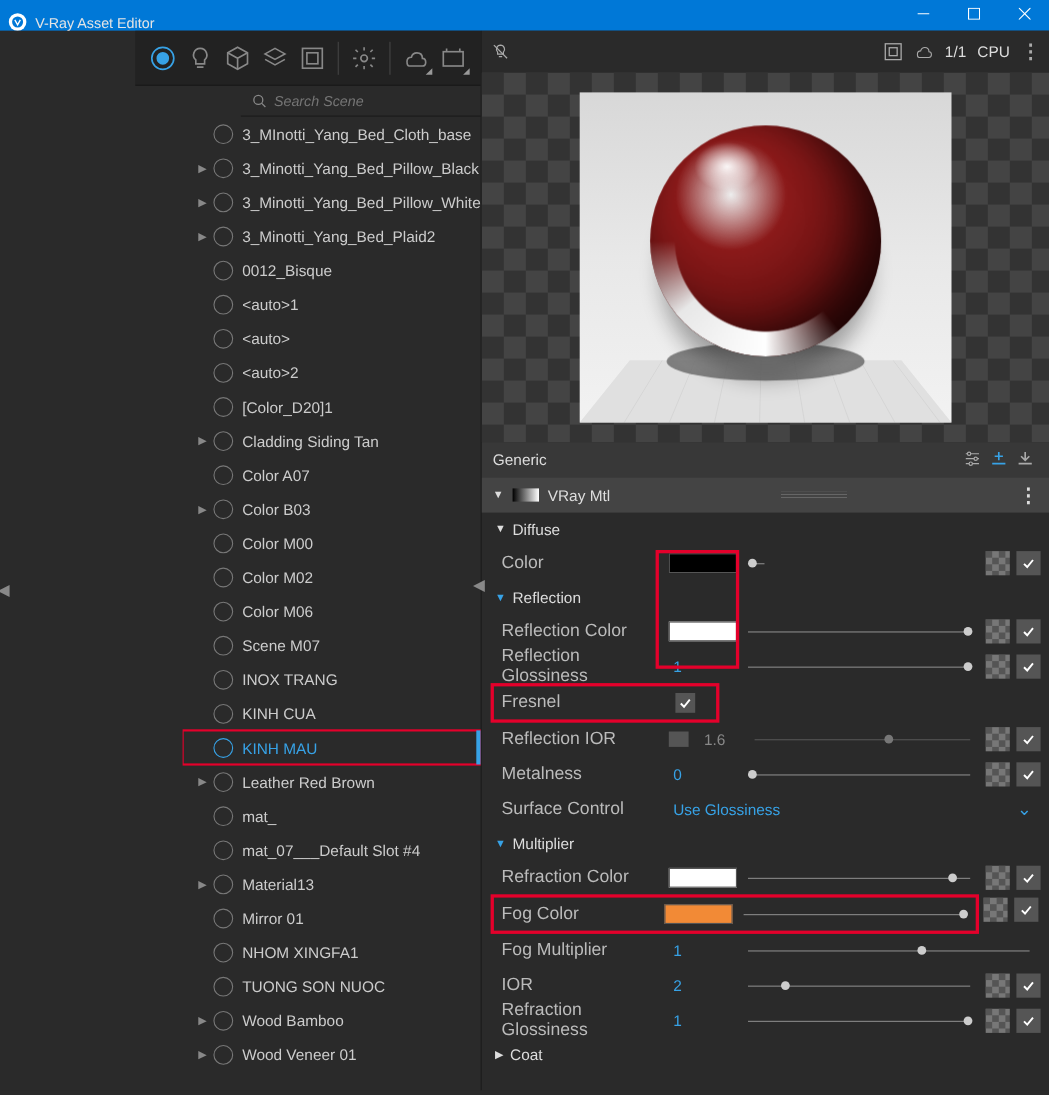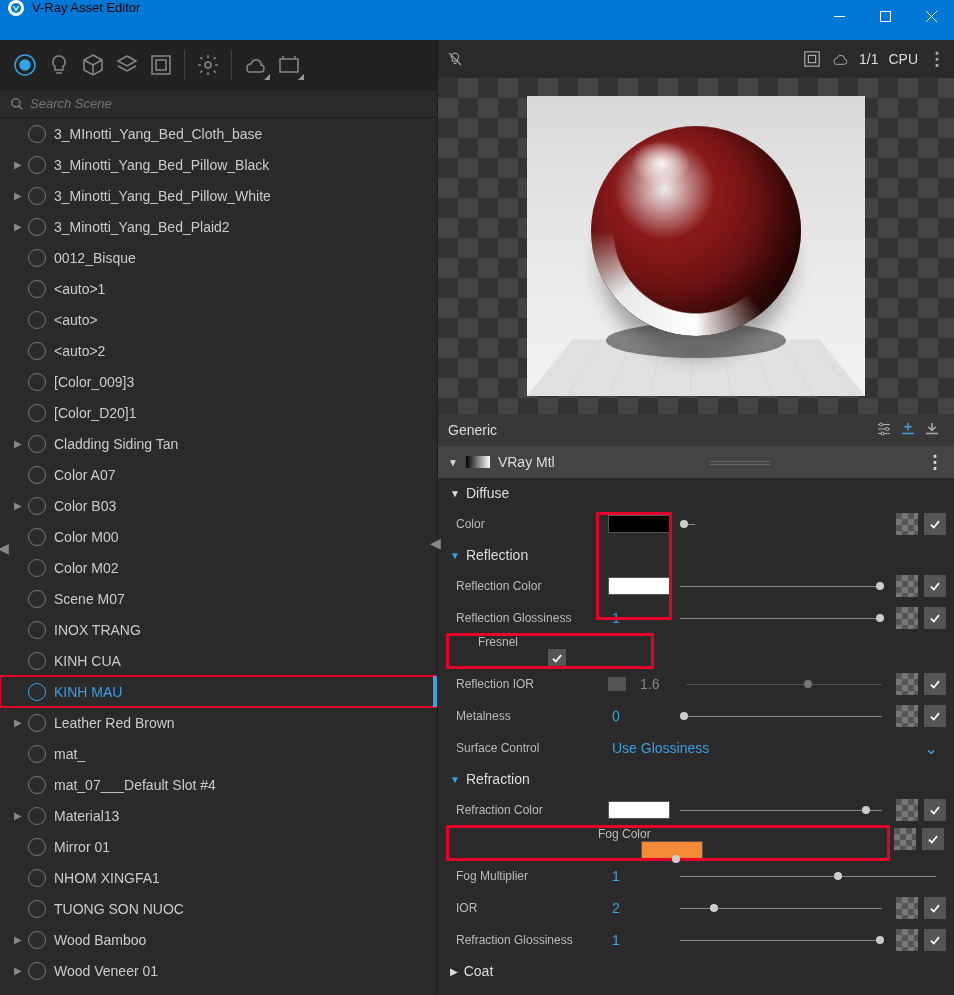--- a/index.html
+++ b/index.html
@@ -1,28 +1,28 @@
 <!DOCTYPE html>
 <html><head>
 <meta charset="utf-8">
 <style>
 * { margin: 0; padding: 0; box-sizing: border-box; font-family: 'Segoe UI', Arial, sans-serif; }
 body { width: 954px; height: 995px; background: #2a2a2a; overflow: hidden; }
 
-.titlebar { height: 40px; background: #0078d7; display: flex; align-items: flex-start; color: #000000; }
+.titlebar { height: 28px; background: #0078d7; display: flex; align-items: flex-end; color: #e5e5e5; }
 .titlebar .icon { width: 16px; height: 16px; margin: 0 8px; background: #fff; border-radius: 50%; display: flex; align-items: center; justify-content: center; }
 .titlebar .icon svg { width: 12px; height: 12px; }
 .titlebar .title { flex: 1; font-size: 13px; }
 .titlebar .winbtns { display: flex; }
 .titlebar .winbtn { width: 46px; height: 32px; display: flex; align-items: center; justify-content: center; color: #fff; }
 .titlebar .winbtn svg { width: 11px; height: 11px; }
 
 .main { display: flex; height: calc(100% - 32px); }
 
-.left { width: 438px; background: #2a2a2a; display: flex; flex-direction: column; border-right: 1px solid #1a1a1a; position: relative; }
+.left { width: 438px; background: #2a2a2a; display: flex; flex-direction: column; border-right: 1px solid #1a1a1a; position: relative; align-items: flex-end; }
 .left-toolbar { height: 50px; background: #222; display: flex; align-items: center; padding: 0 8px; border-bottom: 1px solid #1a1a1a; }
 .tb-icon { width: 34px; height: 34px; display: flex; align-items: center; justify-content: center; color: #888; position: relative; }
 .tb-icon.active { color: #37a2e6; }
 .tb-icon.active .hexring { stroke: #37a2e6; }
 .tb-sep { width: 1px; height: 30px; background: #444; margin: 0 6px; }
 .tb-icon svg { width: 24px; height: 24px; }
 .tb-corner { position: absolute; bottom: 2px; right: 2px; width: 0; height: 0; border-right: 6px solid #999; border-top: 6px solid transparent; }
 
 .search { padding: 6px 10px; border-bottom: 1px solid #1a1a1a; display: flex; align-items: center; }
 .search svg { width: 14px; height: 14px; color: #888; margin-right: 6px; }
@@ -71,35 +71,35 @@
 .props { flex: 1; overflow-y: auto; padding: 0 8px 0 6px; }
 .props::-webkit-scrollbar { width: 10px; }
 .props::-webkit-scrollbar-track { background: #222; }
 .props::-webkit-scrollbar-thumb { background: #666; }
 
 .section-hdr { display: flex; align-items: center; height: 30px; color: #ddd; font-size: 14px; padding-left: 6px; }
 .section-hdr .tri { font-size: 10px; margin-right: 6px; }
 .section-hdr.blue .tri { color: #37a2e6; }
 
 .prop-row { display: flex; align-items: center; height: 32px; padding-left: 12px; }
-.prop-label { width: 152px; color: #bbb; font-size: 12px; }
+.prop-label { width: 152px; color: #bbb; font-size: 16px; }
 .prop-swatch { width: 62px; height: 18px; border: 1px solid #555; flex-shrink: 0; }
 .prop-value { width: 62px; color: #37a2e6; font-size: 14px; text-align: left; padding-left: 4px; }
 .prop-value.gray { color: #888; }
 .prop-slider { flex: 1; margin: 0 10px; position: relative; height: 18px; display: flex; align-items: center; }
 .slider-track { height: 1px; background: #888; width: 100%; position: relative; }
 .slider-thumb { position: absolute; width: 8px; height: 8px; background: #ccc; border-radius: 50%; top: -4px; }
 .prop-tex { width: 22px; height: 22px; background: conic-gradient(#777 0 25%, #555 0 50%, #777 0 75%, #555 0); background-size: 12px 12px; margin-left: 4px; flex-shrink: 0; }
 .prop-check { width: 22px; height: 22px; background: #555; margin-left: 6px; display: flex; align-items: center; justify-content: center; color: #fff; flex-shrink: 0; }
 .prop-check.small { width: 18px; height: 18px; }
 .prop-check svg { width: 14px; height: 14px; }
 .prop-link { color: #37a2e6; font-size: 14px; flex: 1; padding-left: 4px; }
 .prop-expand { color: #37a2e6; margin: 0 8px; }
 
-.redbox { outline: 3px solid #e4002b; outline-offset: -1px; flex-direction: column; }
+.redbox { outline: 3px solid #e4002b; outline-offset: -1px; }
 .redbox-abs { position: absolute; border: 3px solid #e4002b; pointer-events: none; z-index: 10; }
 
 .right-collapse { position: absolute; left: -8px; top: 495px; color: #888; font-size: 14px; }
 </style>
 </head>
 <body>
 
 <div class="titlebar">
   <div class="icon">
       <svg viewBox="0 0 24 24">
@@ -228,25 +228,20 @@
           <span>&lt;auto&gt;</span>
         </div>
         <div class="mat-item">
           <span class="mat-arrow">▶</span>
           <span class="mat-ball"></span>
           <span>&lt;auto&gt;2</span>
         </div>
         <div class="mat-item">
           <span class="mat-arrow">▶</span>
           <span class="mat-ball"></span>
-          <span>[Color_009]3</span>
-        </div>
-        <div class="mat-item">
-          <span class="mat-arrow">▶</span>
-          <span class="mat-ball"></span>
           <span>[Color_D20]1</span>
         </div>
         <div class="mat-item has-arrow">
           <span class="mat-arrow">▶</span>
           <span class="mat-ball"></span>
           <span>Cladding Siding Tan</span>
         </div>
         <div class="mat-item">
           <span class="mat-arrow">▶</span>
           <span class="mat-ball"></span>
@@ -259,20 +254,25 @@
         </div>
         <div class="mat-item">
           <span class="mat-arrow">▶</span>
           <span class="mat-ball"></span>
           <span>Color M00</span>
         </div>
         <div class="mat-item">
           <span class="mat-arrow">▶</span>
           <span class="mat-ball"></span>
           <span>Color M02</span>
+        </div>
+        <div class="mat-item">
+          <span class="mat-arrow">▶</span>
+          <span class="mat-ball"></span>
+          <span>Color M06</span>
         </div>
         <div class="mat-item">
           <span class="mat-arrow">▶</span>
           <span class="mat-ball"></span>
           <span>Scene M07</span>
         </div>
         <div class="mat-item">
           <span class="mat-arrow">▶</span>
           <span class="mat-ball"></span>
           <span>INOX TRANG</span>
@@ -501,21 +501,21 @@
           </div>
       </div>
       <div class="prop-row">
         <span class="prop-label">Surface Control</span>
         <span class="prop-link">Use Glossiness</span>
         <span class="prop-expand">⌄</span>
       </div>
 
       <div class="section-hdr blue">
           <span class="tri">▼</span>
-          <span>Refraction</span>
+          <span>Multiplier</span>
         </div>
       <div class="prop-row">
         <span class="prop-label">Refraction Color</span>
         <div class="prop-swatch" style="background:#fff;"></div>
         <div class="prop-slider">
             <div class="slider-track">
               <div class="slider-thumb" style="left:90%;"></div>
             </div>
           </div>
         <div class="prop-tex"></div>

